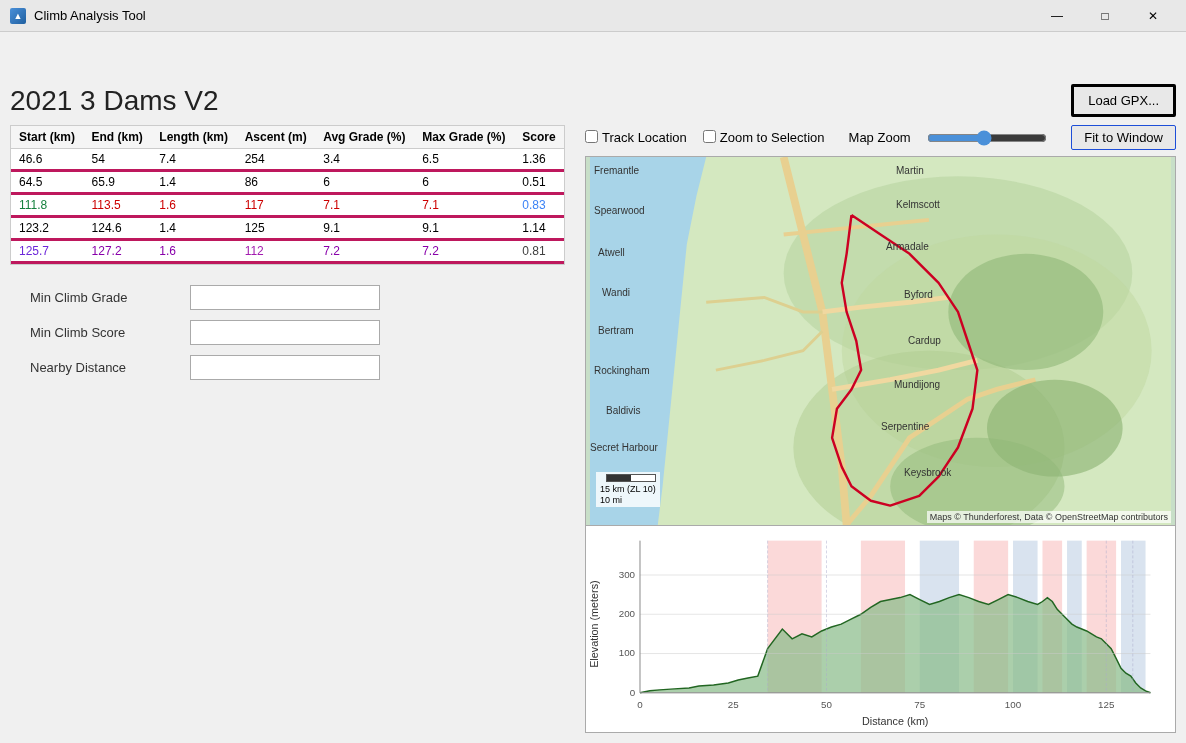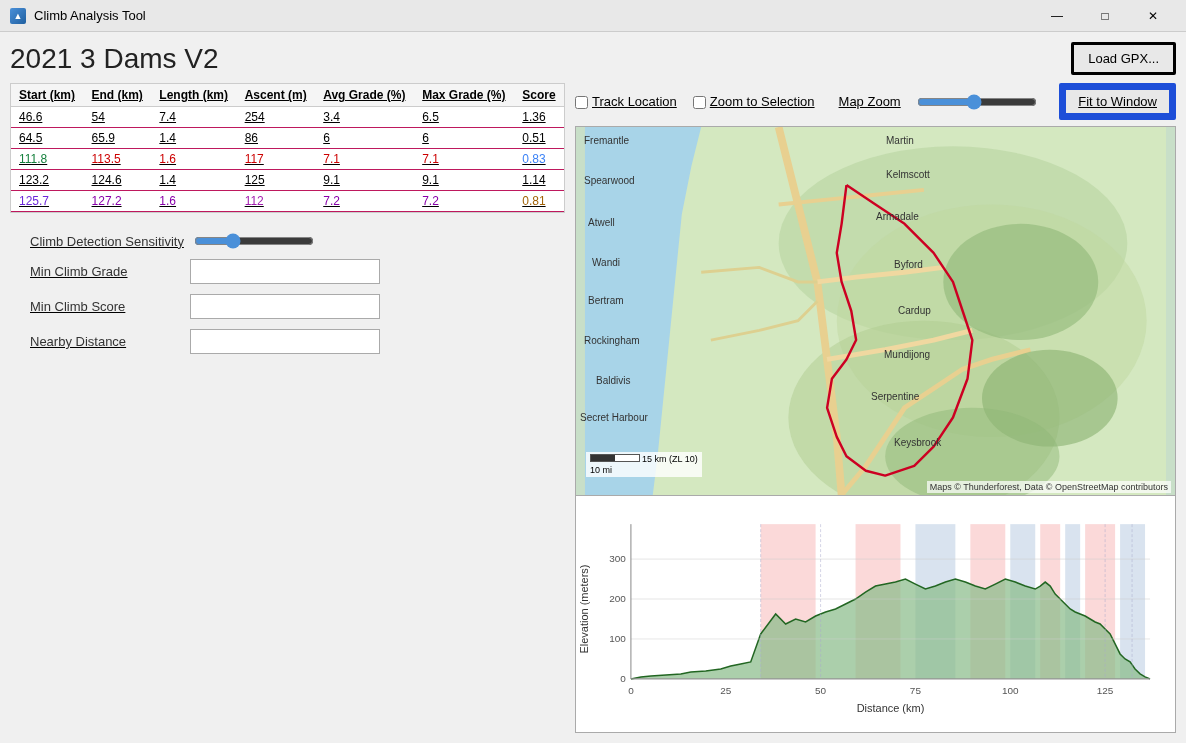--- a/index.html
+++ b/index.html
@@ -47,39 +47,39 @@
       display: flex;
       flex-direction: column;
       height: calc(743px - 32px);
       padding: 10px;
       gap: 8px;
     }
     .header-row {
       display: flex;
       align-items: center;
       justify-content: space-between;
+      margin-top: 42px;
     }
     .app-title {
       font-size: 28px;
       font-weight: 300;
       color: #222;
     }
     .load-gpx-btn {
       background: #e8e8e8;
       border: 3px solid #000000;
       padding: 6px 14px;
       cursor: pointer;
       font-size: 13px;
       border-radius: 2px;
     }
     .body-row {
       display: flex;
-      gap: 10px;
+      gap: 20px;
       flex: 1;
-      text-decoration: underline;
     }
     .left-panel {
       width: 555px;
       display: flex;
       flex-direction: column;
       gap: 10px;
     }
     .table-container {
       background: white;
       border: 1px solid #ccc;
@@ -94,21 +94,21 @@
       border-bottom: 1px solid #ccc;
       padding: 4px 8px;
       text-align: left;
       font-weight: 600;
       font-size: 12px;
       white-space: nowrap;
     }
     td {
       padding: 3px 8px;
       font-size: 12px;
-      border-bottom: 1px solid #be185d;
+      border-bottom: 3px solid #be185d;
     }
     .settings-panel {
       display: flex;
       flex-direction: column;
       gap: 10px;
       padding: 10px 20px;
     }
     .setting-row {
       display: flex;
       align-items: center;
@@ -147,36 +147,36 @@
       gap: 0;
     }
     .map-controls {
       display: flex;
       align-items: center;
       gap: 16px;
       padding: 0 0 6px 0;
     }
     .map-controls label {
       display: flex;
-      align-items: flex-end;
+      align-items: flex-start;
       gap: 4px;
       font-size: 13px;
       cursor: pointer;
     }
     .zoom-label {
       font-size: 13px;
       margin-left: 8px;
     }
     .zoom-slider {
       width: 150px;
       accent-color: #4a90d9;
     }
     .fit-btn {
       background: #e8e8e8;
-      border: 7px solid #1d4ed8;
+      border: 1px solid #1d4ed8;
       padding: 4px 12px;
       cursor: pointer;
       font-size: 13px;
       border-radius: 2px;
       margin-left: auto;
     }
     .map-area {
       flex: 0 0 370px;
       position: relative;
       background: #c8dfc8;
@@ -298,33 +298,27 @@
                 <td>9.1</td>
                 <td>1.14</td>
               </tr>
               <tr>
                 <td style="color: #6d28d9;">125.7</td>
                 <td style="color: rgb(136, 0, 170);">127.2</td>
                 <td style="color: rgb(136, 0, 170);">1.6</td>
                 <td style="color: #a21caf;">112</td>
                 <td style="color: rgb(136, 0, 170);">7.2</td>
                 <td style="color: rgb(136, 0, 170);">7.2</td>
-                <td style="color: #a16207;">0.81</td>
+                <td style="color: #404040;">0.81</td>
               </tr>
             </tbody>
         </table>
       </div>
 
       <div class="settings-panel">
-        <div class="setting-row">
-          <span class="setting-label">Climb Detection Sensitivity</span>
-          <div class="slider-container">
-            <input type="range" min="0" max="100" value="30" style="">
-          </div>
-        </div>
         <div class="setting-row">
           <span class="setting-label">Min Climb Grade</span>
           <input type="text" class="setting-input" style="">
         </div>
         <div class="setting-row">
           <span class="setting-label">Min Climb Score</span>
           <input type="text" class="setting-input" style="">
         </div>
         <div class="setting-row">
           <span class="setting-label">Nearby Distance</span>
@@ -390,21 +384,21 @@
         <div class="map-label" style="left:310px;top:42px;">Kelmscott</div>
         <div class="map-label" style="left:300px;top:84px;">Armadale</div>
         <div class="map-label" style="left:318px;top:132px;">Byford</div>
         <div class="map-label" style="left:322px;top:178px;">Cardup</div>
         <div class="map-label" style="left:308px;top:222px;">Mundijong</div>
         <div class="map-label" style="left:295px;top:264px;">Serpentine</div>
         <div class="map-label" style="left:318px;top:310px;">Keysbrook</div>
 
         
         <div class="scale-bar">
-          <div style="display:flex;align-items:flex-start;gap:2px;">
+          <div style="display:flex;align-items:flex-end;gap:2px;flex-direction:column;">
             <div style="width:50px;height:8px;background:linear-gradient(to right, #333 50%, white 50%);border:1px solid #555;"></div>
             <span>15 km (ZL 10)</span>
           </div>
           <div style="display:flex;align-items:center;gap:2px;margin-top:1px;">
             <span>10 mi</span>
           </div>
         </div>
         
         <div class="attribution">Maps © Thunderforest, Data © OpenStreetMap contributors</div>
       </div>

